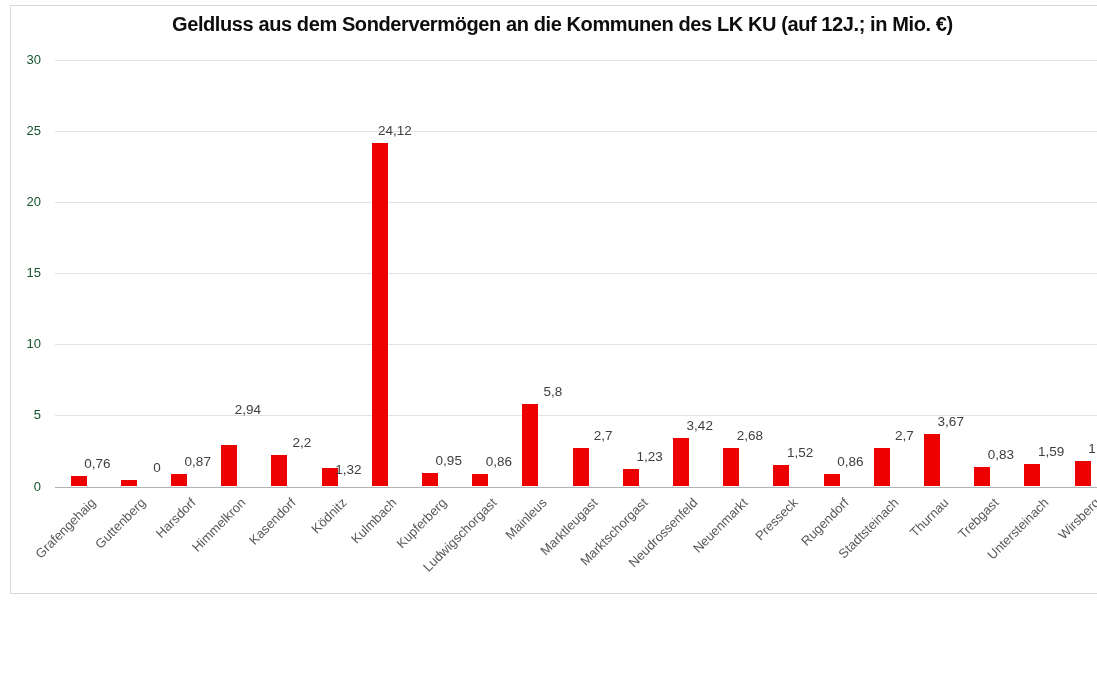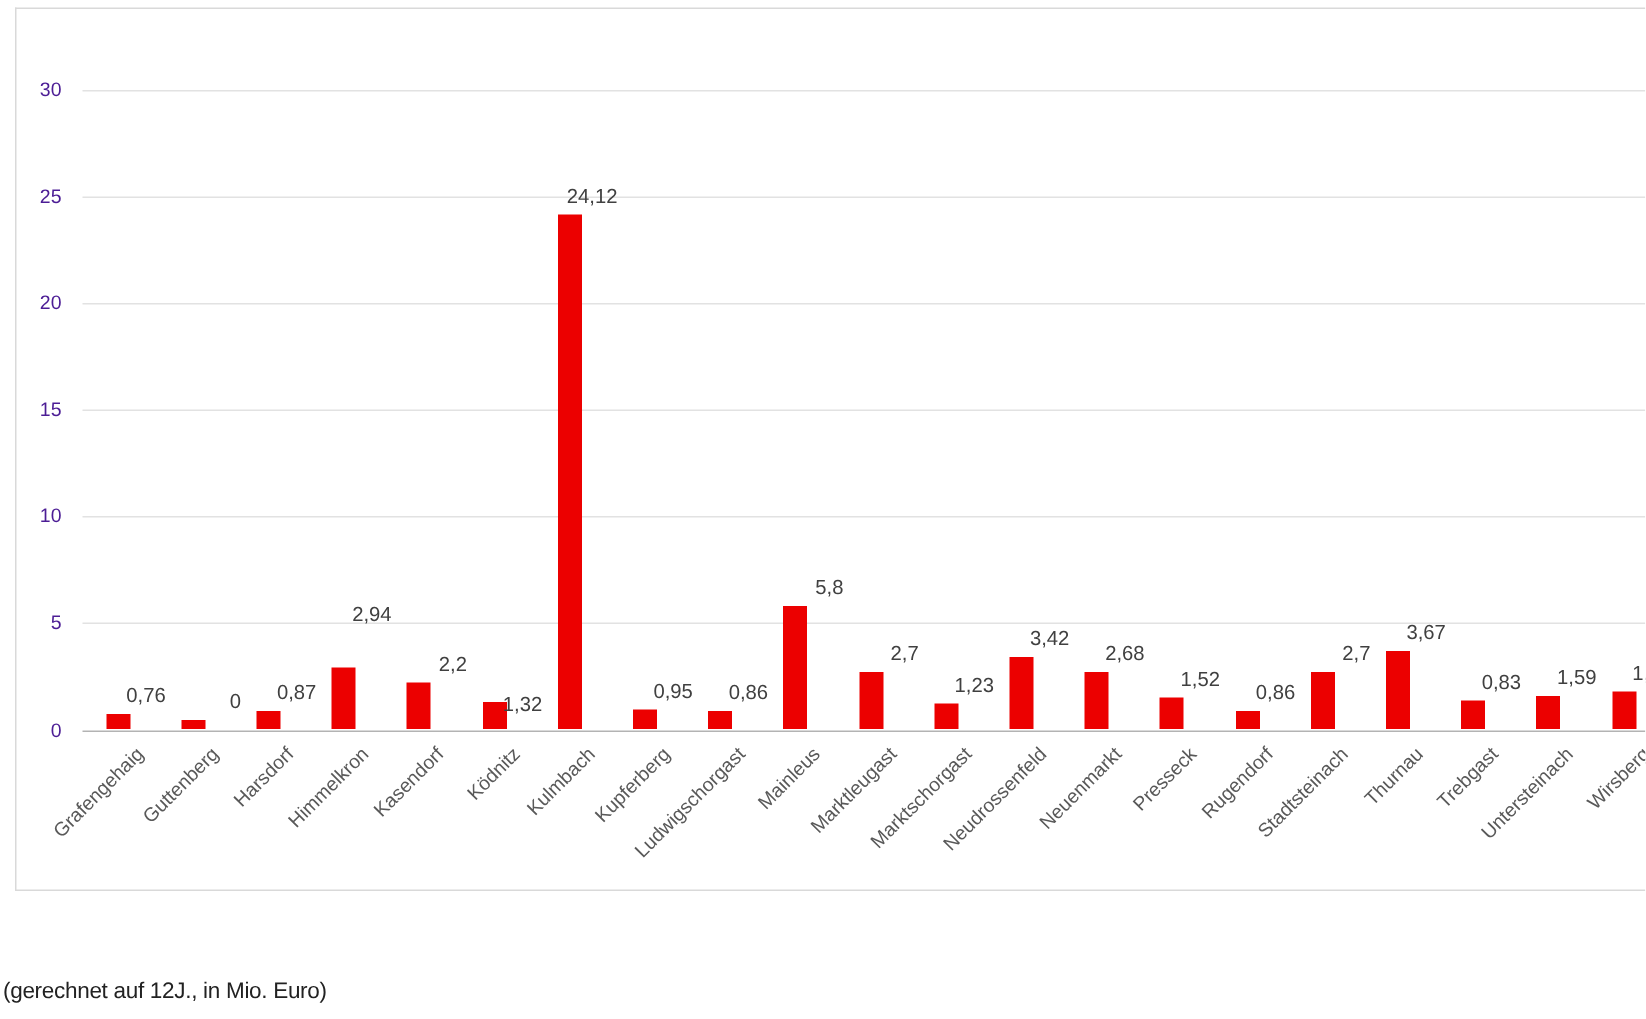--- a/index.html
+++ b/index.html
@@ -42,21 +42,21 @@
     background: #e2e2e2;
   }
   .gridline.baseline { background: #b3b3b3; }
   .ytick {
     position: absolute;
     left: 0;
     width: 41px;
     text-align: right;
     font-size: 13px;
     line-height: 14px;
-    color: #4c1d95;
+    color: #14532d;
   }
   .bar { position: absolute; width: 16px; }
   .data-label {
     position: absolute;
     width: 64px;
     text-align: right;
     font-size: 13.5px;
     line-height: 16px;
     color: #404040;
     white-space: nowrap;
@@ -90,20 +90,21 @@
     letter-spacing: -0.2px;
     color: #222222;
     white-space: nowrap;
   }
 </style>
 </head>
 <body>
 
 <div class="canvas">
   <div class="chart-frame"></div>
+  <div class="chart-title">Geldluss aus dem Sondervermögen an die Kommunen des LK KU (auf 12J.; in Mio. €)</div>
   <div class="plot" id="plot">
       <div class="gridline baseline" style="top: 486.5px;"></div>
       <div class="ytick" style="top: 479.5px;">0</div>
       <div class="gridline" style="top: 415.334px;"></div>
       <div class="ytick" style="top: 408.334px;">5</div>
       <div class="gridline" style="top: 344.167px;"></div>
       <div class="ytick" style="top: 337.167px;">10</div>
       <div class="gridline" style="top: 273px;"></div>
       <div class="ytick" style="top: 266px;">15</div>
       <div class="gridline" style="top: 201.834px;"></div>
@@ -170,14 +171,13 @@
       <div class="data-label" style="left: 950.1px; top: 447.143px;">0,83</div>
       <div class="cat-label" style="left: 791.1px; top: 495px;">Trebgast</div>
       <div class="bar" style="left: 1024.3px; top: 463.869px; height: 22.6309px; background: rgb(236, 0, 0);"></div>
       <div class="data-label" style="left: 1000.3px; top: 443.869px;">1,59</div>
       <div class="cat-label" style="left: 841.3px; top: 495px;">Untersteinach</div>
       <div class="bar" style="left: 1074.5px; top: 461.449px; height: 25.0506px; background: rgb(236, 0, 0);"></div>
       <div class="data-label" style="left: 1050.5px; top: 441.449px;">1,76</div>
       <div class="cat-label" style="left: 891.5px; top: 495px;">Wirsberg</div>
       <div class="cat-label" style="left: 941.7px; top: 495px;">Wonsees</div>
     </div>
-  <div class="caption-line2">(gerechnet auf 12J., in Mio. Euro)</div>
 </div>
 
 </body></html>

